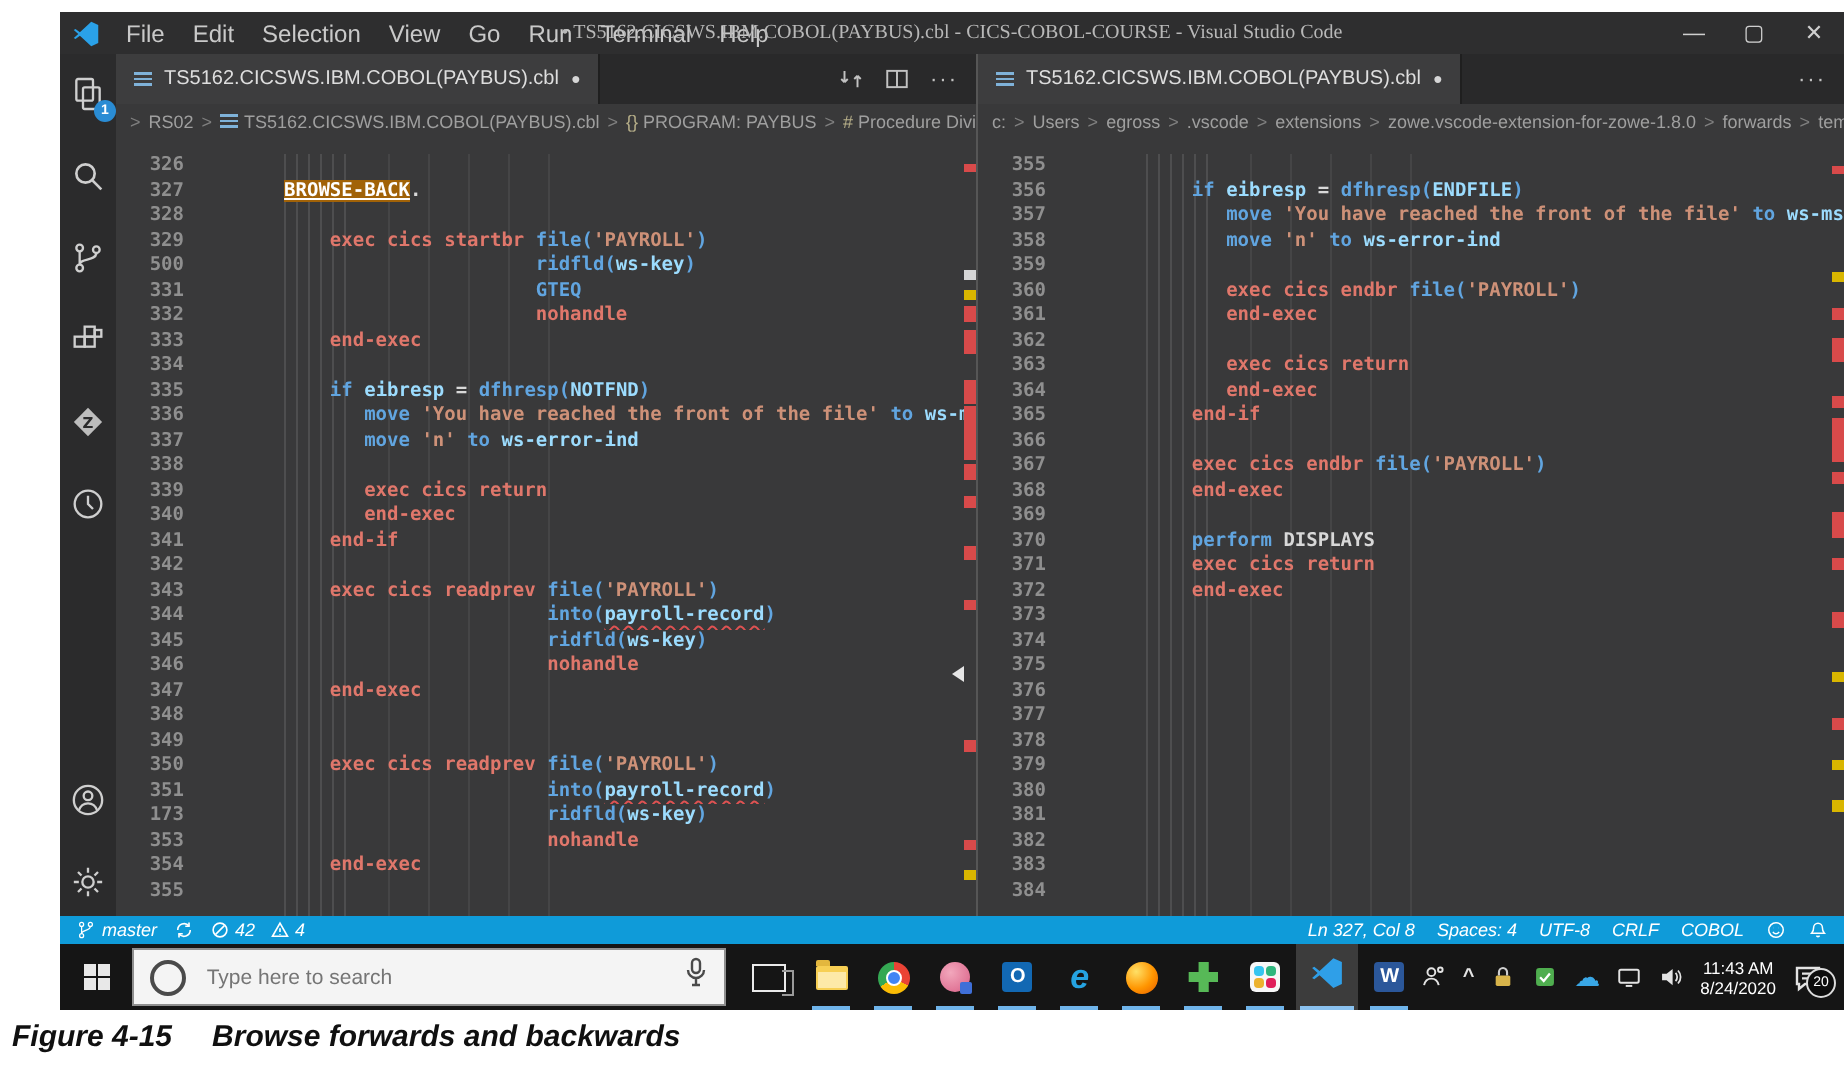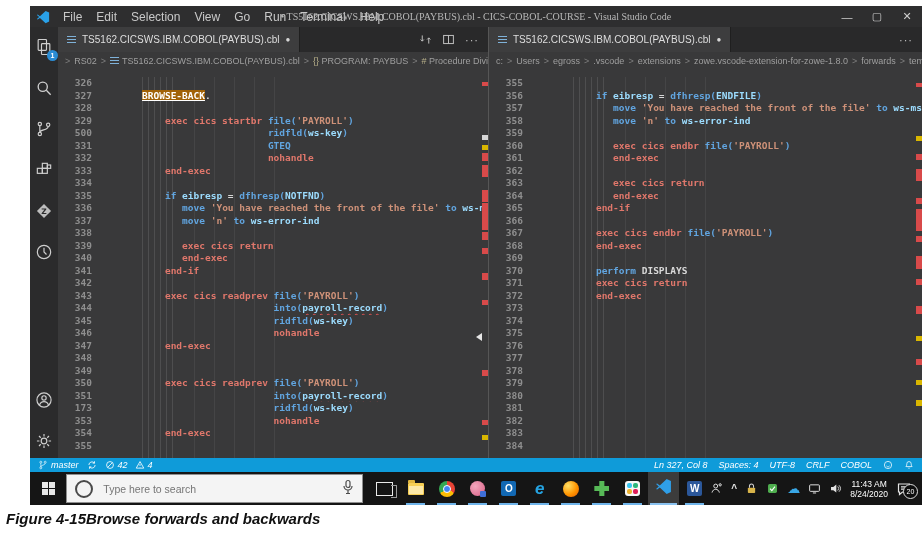--- a/index.html
+++ b/index.html
@@ -100,21 +100,21 @@
   .trayico{display:flex;align-items:center;justify-content:center;color:#e3e3e3;}
   .trayico svg{width:13px;height:13px;}
   .chev{color:#e3e3e3;font-size:10px;font-weight:bold;}
   .cloudglyph{color:#39a7e6;font-size:13px;line-height:13px;}
   .clock{font-size:8.5px;color:#fff;text-align:center;line-height:10px;white-space:nowrap;}
   .notif{position:relative;width:18px;height:16px;}
   .notif svg{width:16px;height:16px;}
   .nbadge{position:absolute;right:-4px;bottom:-2px;width:13px;height:13px;border-radius:50%;background:#0d0d0d;border:1px solid #dcdcdc;color:#fff;font-size:7px;display:flex;align-items:center;justify-content:center;}
 
   .caption{position:absolute;left:6px;top:510px;font-style:italic;font-weight:bold;font-size:15px;color:#101010;}
-  .caption .cap-title{font-style:italic;}
+  .caption .cap-title{margin-right:20px;font-style:italic;}
 </style>
 </head>
 <body>
 
 <div class="page">
   <div class="shot">
 
     <div class="vsc">
 
       <div class="titlebar">

